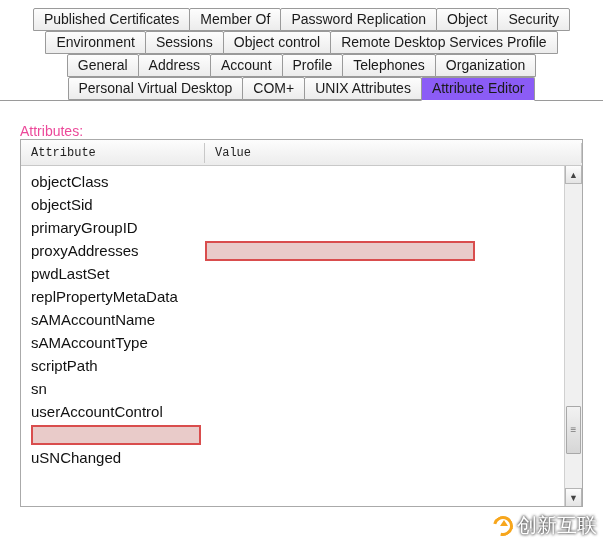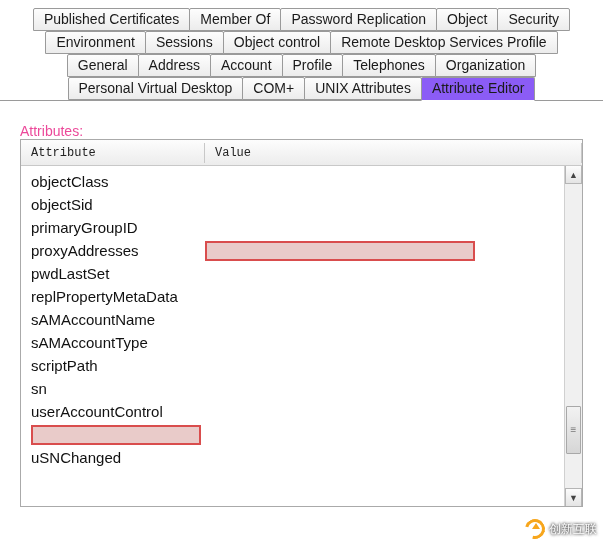--- a/index.html
+++ b/index.html
@@ -159,21 +159,21 @@
     font-size: 10px;
     color: #777;
   }
 
   .watermark {
     position: absolute;
     right: 6px;
     bottom: 8px;
     display: flex;
     align-items: center;
-    font-size: 12px;
+    font-size: 20px;
     color: #fff;
     text-shadow: 0 0 3px #444, 0 0 3px #444;
     font-weight: 500;
     pointer-events: none;
   }
   .watermark .wm-icon {
     width: 20px;
     height: 20px;
     margin-right: 4px;
     position: relative;

